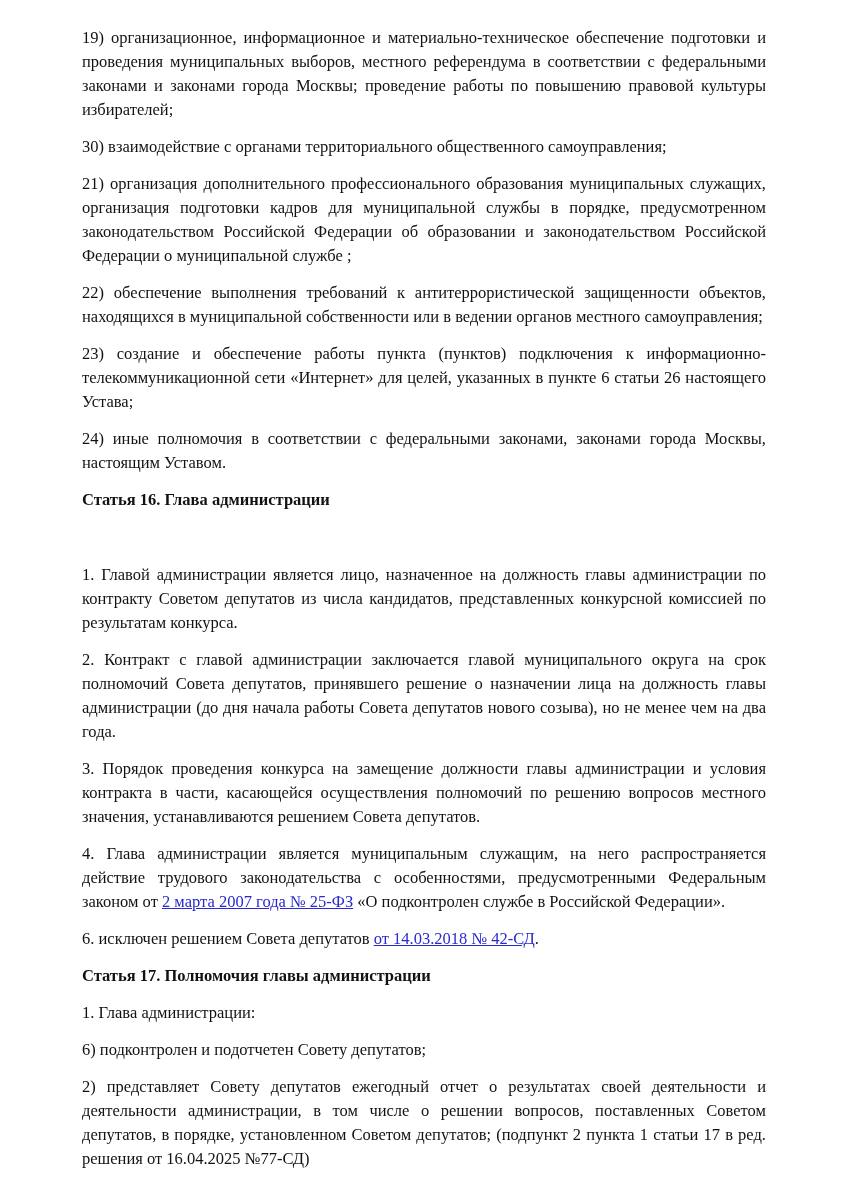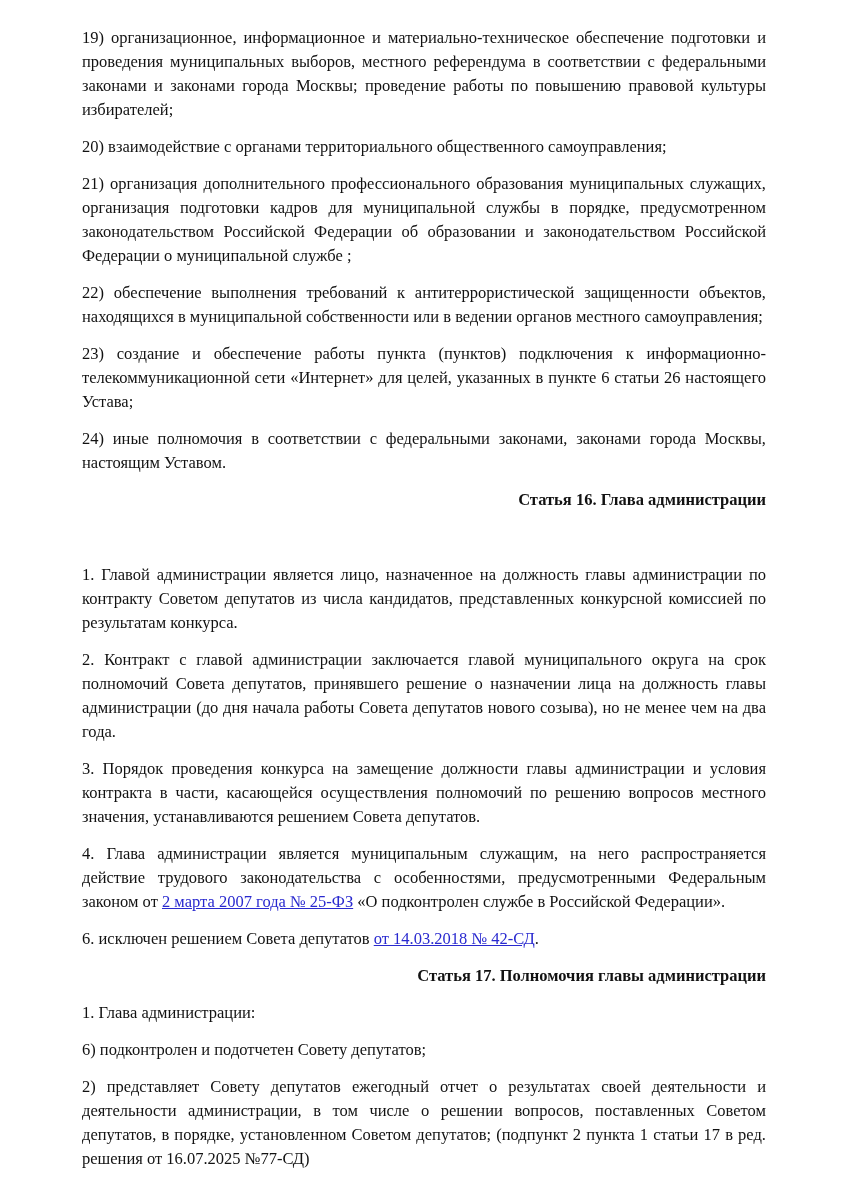--- a/index.html
+++ b/index.html
@@ -18,46 +18,46 @@
     font-family: "Liberation Serif", "DejaVu Serif", serif;
     font-size: 16.5px;
     line-height: 24px;
     color: #121212;
   }
   .para {
     margin: 0 0 13px 0;
     text-align: justify;
   }
   .heading {
-    margin: 0 0 13px 18px;
-    text-align: right;
+    margin: 0 0 13px 0;
+    text-align: left;
     font-weight: bold;
   }
   .spacer {
     height: 38px;
   }
   .doc-link {
     color: var(--link-color, #2929cf);
     cursor: pointer;
   }
 </style>
 </head>
 <body>
 
 <div class="page" style="background: rgb(255, 255, 255); color: rgb(18, 18, 18);">
     <p class="para"><span>19) организационное, информационное и материально-техническое обеспечение подготовки и проведения муниципальных выборов, местного референдума в соответствии с федеральными законами и законами города Москвы; проведение работы по повышению правовой культуры избирателей;</span></p>
-    <p class="para"><span>20) взаимодействие с органами территориального общественного самоуправления;</span></p>
+    <p class="para"><span>30) взаимодействие с органами территориального общественного самоуправления;</span></p>
     <p class="para"><span>21) организация дополнительного профессионального образования муниципальных служащих, организация подготовки кадров для муниципальной службы в порядке, предусмотренном законодательством Российской Федерации об образовании и законодательством Российской Федерации о муниципальной службе ;</span></p>
     <p class="para"><span>22) обеспечение выполнения требований к антитеррористической защищенности объектов, находящихся в муниципальной собственности или в ведении органов местного самоуправления;</span></p>
     <p class="para"><span>23) создание и обеспечение работы пункта (пунктов) подключения к информационно-телекоммуникационной сети «Интернет» для целей, указанных в пункте 6 статьи 26 настоящего Устава;</span></p>
     <p class="para"><span>24) иные полномочия в соответствии с федеральными законами, законами города Москвы, настоящим Уставом.</span></p>
     <p class="heading"><span>Статья 16. Глава администрации</span></p>
     <div class="spacer"></div>
     <p class="para"><span>1. Главой администрации является лицо, назначенное на должность главы администрации по контракту Советом депутатов из числа кандидатов, представленных конкурсной комиссией по результатам конкурса.</span></p>
     <p class="para"><span>2. Контракт с главой администрации заключается главой муниципального округа на срок полномочий Совета депутатов, принявшего решение о назначении лица на должность главы администрации (до дня начала работы Совета депутатов нового созыва), но не менее чем на два года.</span></p>
     <p class="para"><span>3. Порядок проведения конкурса на замещение должности главы администрации и условия контракта в части, касающейся осуществления полномочий по решению вопросов местного значения, устанавливаются решением Совета депутатов.</span></p>
     <p class="para"><span>4. Глава администрации является муниципальным служащим, на него распространяется действие трудового законодательства с особенностями, предусмотренными Федеральным законом от </span><a href="#" class="doc-link">2 марта 2007 года № 25-ФЗ</a><span> «О подконтролен службе в Российской Федерации».</span></p>
     <p class="para"><span>6. исключен решением Совета депутатов </span><a href="#" class="doc-link">от 14.03.2018 № 42-СД</a><span>.</span></p>
     <p class="heading"><span>Статья 17. Полномочия главы администрации</span></p>
     <p class="para"><span>1. Глава администрации:</span></p>
     <p class="para"><span>6) подконтролен и подотчетен Совету депутатов;</span></p>
-    <p class="para"><span>2) представляет Совету депутатов ежегодный отчет о результатах своей деятельности и деятельности администрации, в том числе о решении вопросов, поставленных Советом депутатов, в порядке, установленном Советом депутатов; (подпункт 2 пункта 1 статьи 17 в ред. решения от 16.07.2025 №77-СД)</span></p>
+    <p class="para"><span>2) представляет Совету депутатов ежегодный отчет о результатах своей деятельности и деятельности администрации, в том числе о решении вопросов, поставленных Советом депутатов, в порядке, установленном Советом депутатов; (подпункт 2 пункта 1 статьи 17 в ред. решения от 16.04.2025 №77-СД)</span></p>
   </div>
 
 </body></html>

